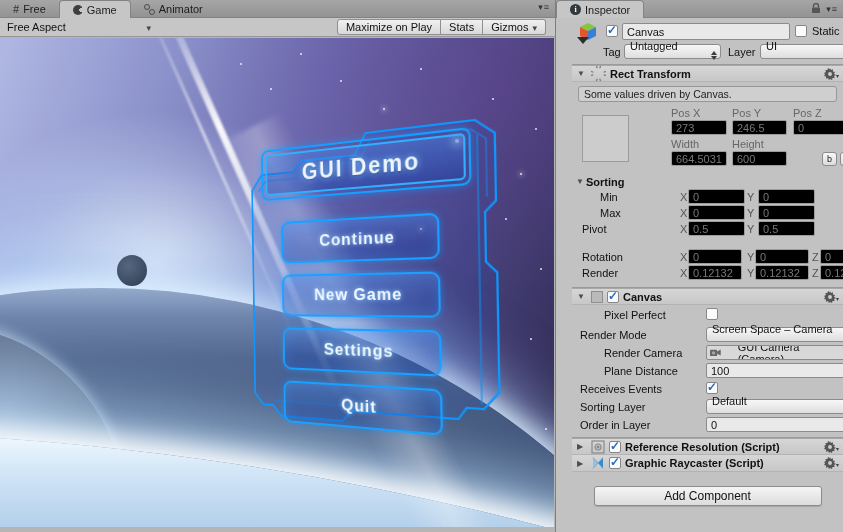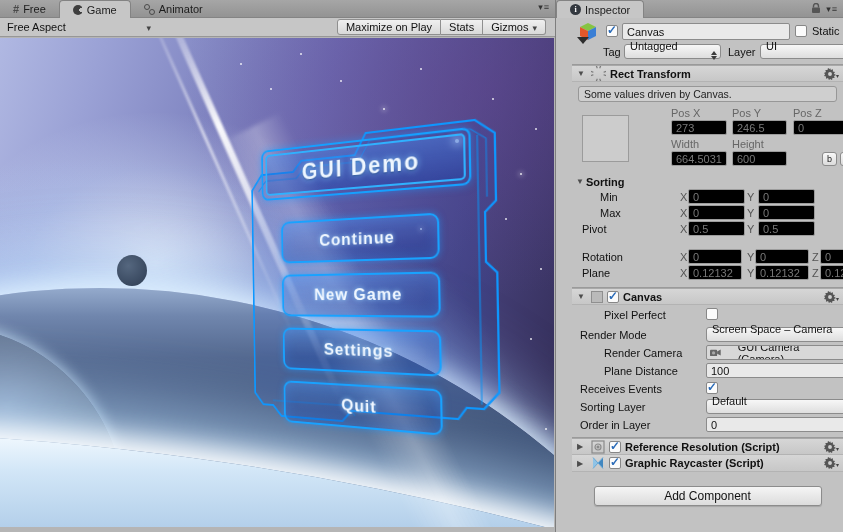--- a/index.html
+++ b/index.html
@@ -388,21 +388,21 @@
       <div class="arow gap12">
         <span class="rlab">Rotation</span>
         <span class="axl axX">X</span>
         <div class="g-field disabled afX">0</div>
         <span class="axl axY">Y</span>
         <div class="g-field disabled afY">0</div>
         <span class="axl axZ">Z</span>
         <div class="g-field disabled afZ">0</div>
       </div>
       <div class="arow">
-        <span class="rlab">Plane</span>
+        <span class="rlab">Render</span>
         <span class="axl axX">X</span>
         <div class="g-field disabled afX">0.12132</div>
         <span class="axl axY">Y</span>
         <div class="g-field disabled afY">0.12132</div>
         <span class="axl axZ">Z</span>
         <div class="g-field disabled afZ">0.12132</div>
       </div>
 
       <div class="sep" style="margin-top:6px"></div>
 

